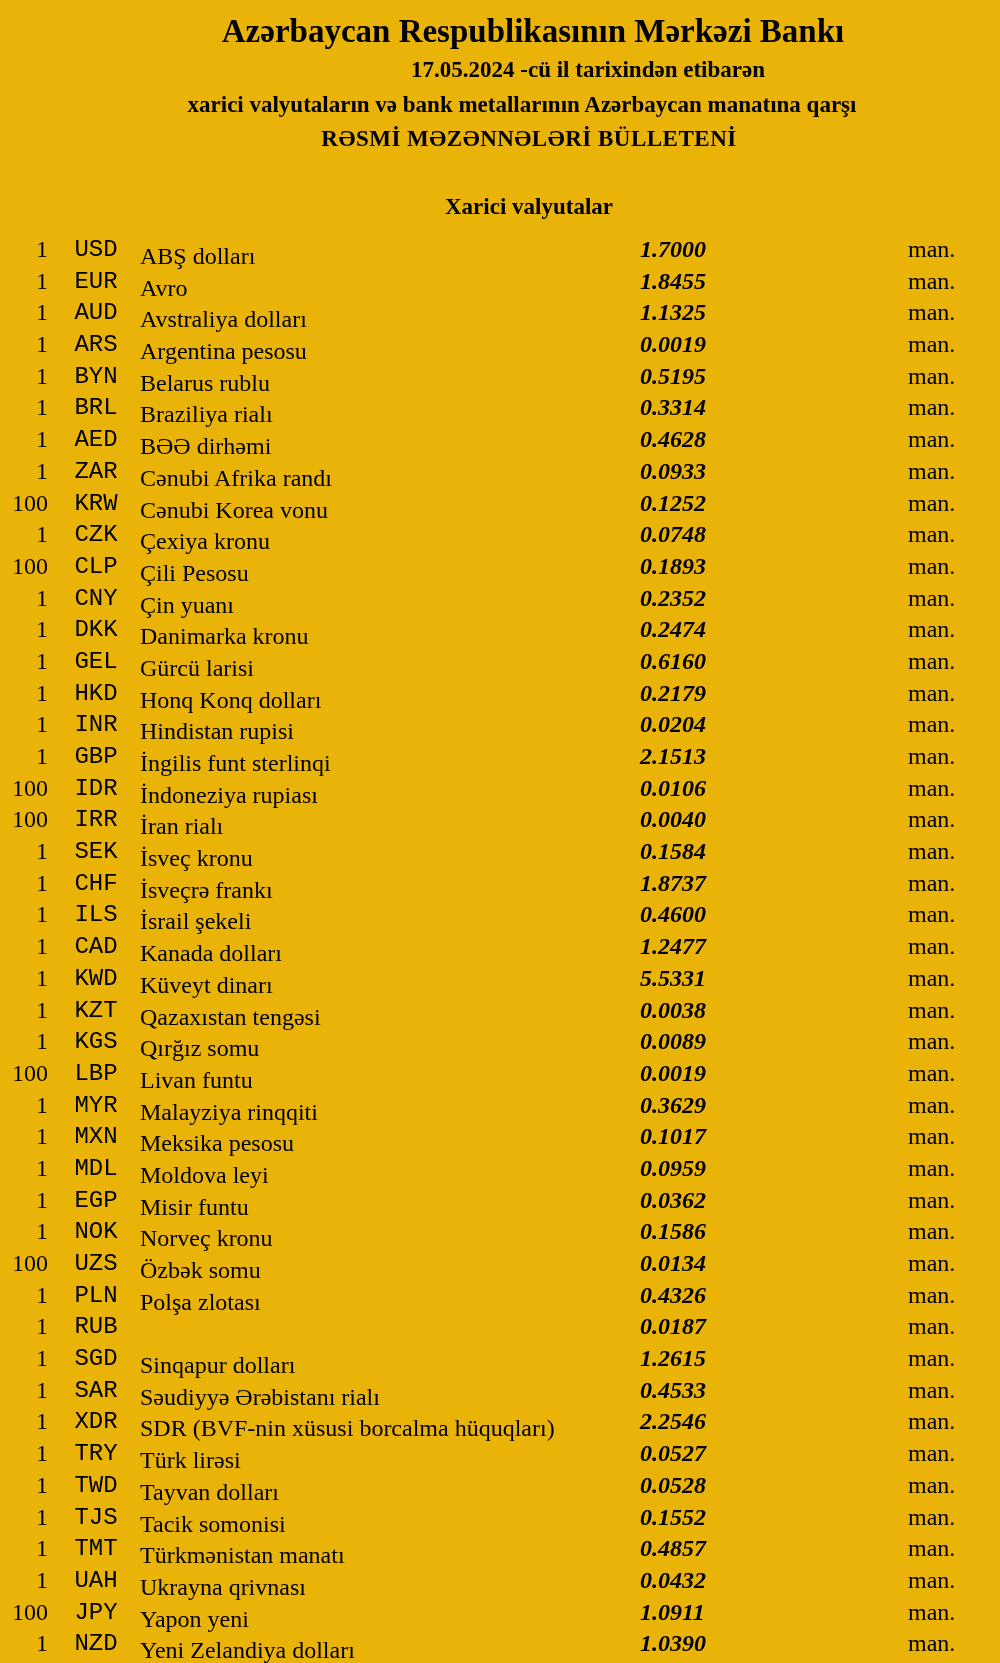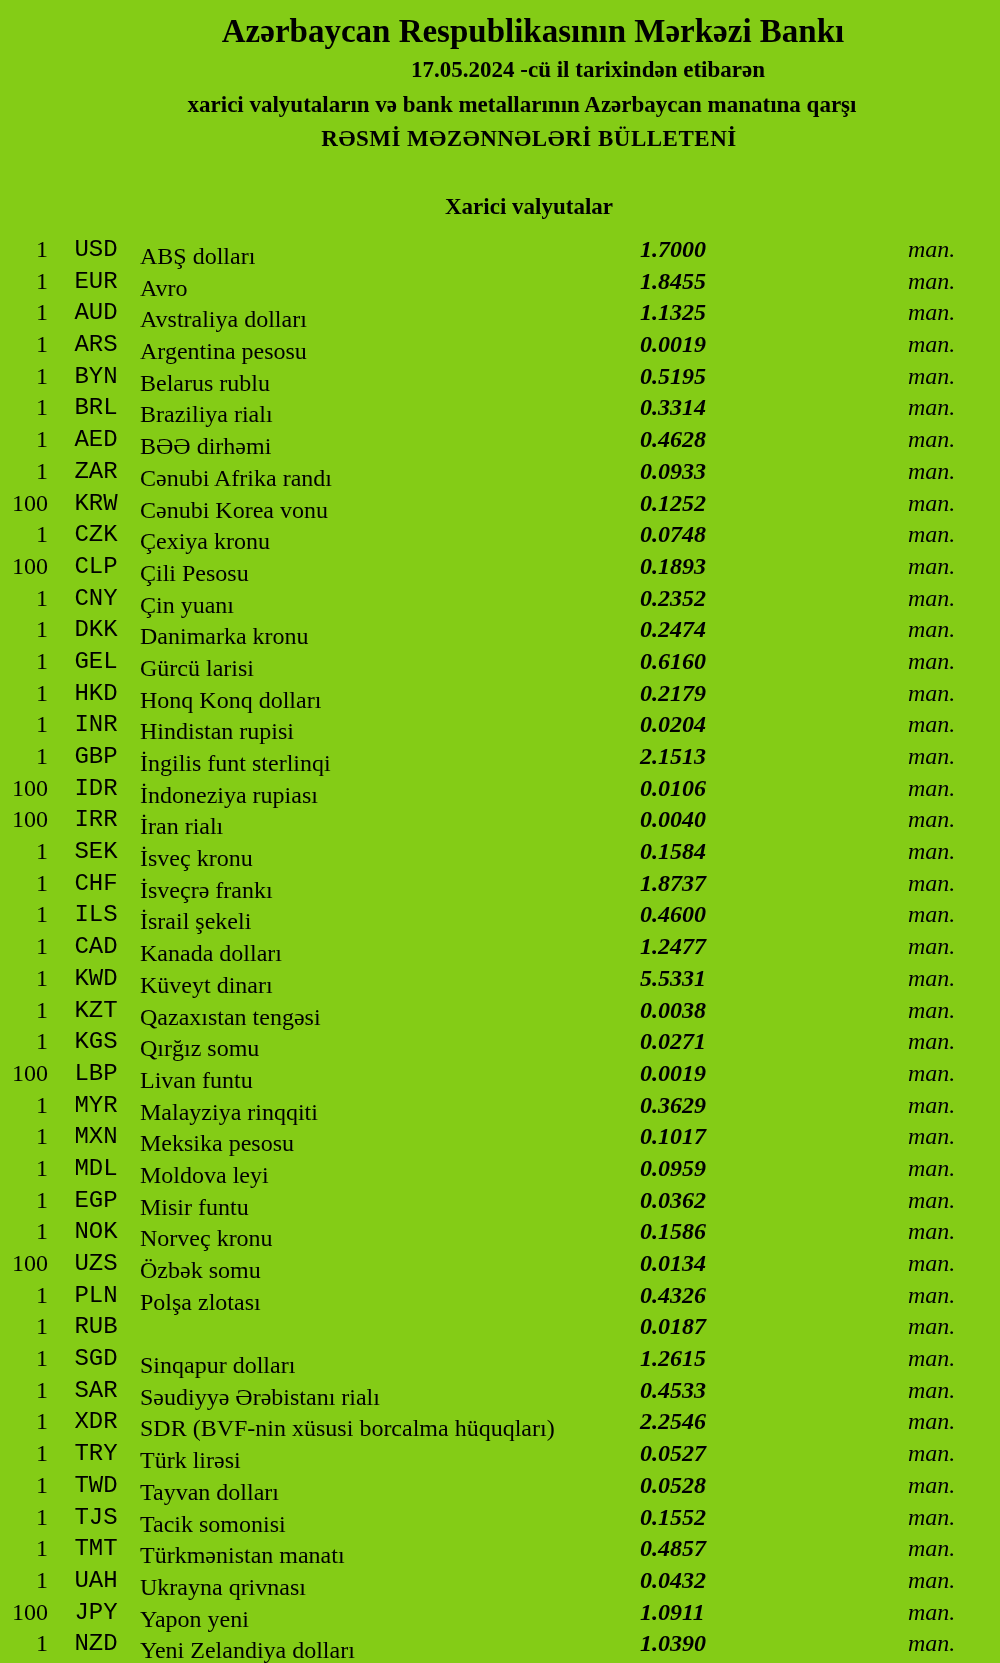--- a/index.html
+++ b/index.html
@@ -1,21 +1,21 @@
 <!DOCTYPE html>
 <html><head>
 <meta charset="utf-8">
 <style>
   * { margin: 0; padding: 0; box-sizing: border-box; }
   html, body { background: #ffffff; }
   .page {
     position: relative;
     width: 1000px;
     height: 1663px;
-    background: #84cc16;
+    background: #eab308;
     color: #000000;
     font-family: "Liberation Serif", "DejaVu Serif", serif;
     overflow: hidden;
   }
   .hline {
     position: absolute;
     width: 1000px;
     text-align: center;
     font-weight: 700;
     white-space: nowrap;
@@ -35,21 +35,21 @@
     position: relative;
     height: 31.7px;
     font-size: 24px;
     line-height: 31.7px;
   }
   .qty  { position: absolute; left: 0;     top: 0; width: 48px;  text-align: right; }
   .code { position: absolute; left: 55px;  top: 0; width: 82px;  text-align: center; font-family: Liberation Mono, monospace; }
   .name { position: absolute; left: 140px; top: 7px; width: 630px; white-space: nowrap; }
   .rate { position: absolute; left: 640px; top: 0; width: 250px; text-align: left;
           font-weight: 700; font-style: italic; }
-  .unit { position: absolute; left: 908px; top: 0; font-style: italic; }
+  .unit { position: absolute; left: 908px; top: 0; }
 </style>
 </head>
 <body>
 
 <div class="page">
 
   <div class="hline bank-name">Azərbaycan Respublikasının Mərkəzi Bankı</div>
   <div class="hline date-line">17.05.2024 -cü il tarixindən etibarən</div>
   <div class="hline scope-line">xarici valyutaların və bank metallarının Azərbaycan manatına qarşı</div>
   <div class="hline bulletin-title">RƏSMİ MƏZƏNNƏLƏRİ BÜLLETENİ</div>
@@ -254,21 +254,21 @@
     <span class="code">KZT</span>
     <span class="name">Qazaxıstan tengəsi</span>
     <span class="rate">0.0038</span>
     <span class="unit">man.</span>
   </div>
 
   <div class="row">
     <span class="qty">1</span>
     <span class="code">KGS</span>
     <span class="name">Qırğız somu</span>
-    <span class="rate">0.0271</span>
+    <span class="rate">0.0089</span>
     <span class="unit">man.</span>
   </div>
 
   <div class="row">
     <span class="qty">100</span>
     <span class="code">LBP</span>
     <span class="name">Livan funtu</span>
     <span class="rate">0.0019</span>
     <span class="unit">man.</span>
   </div>

